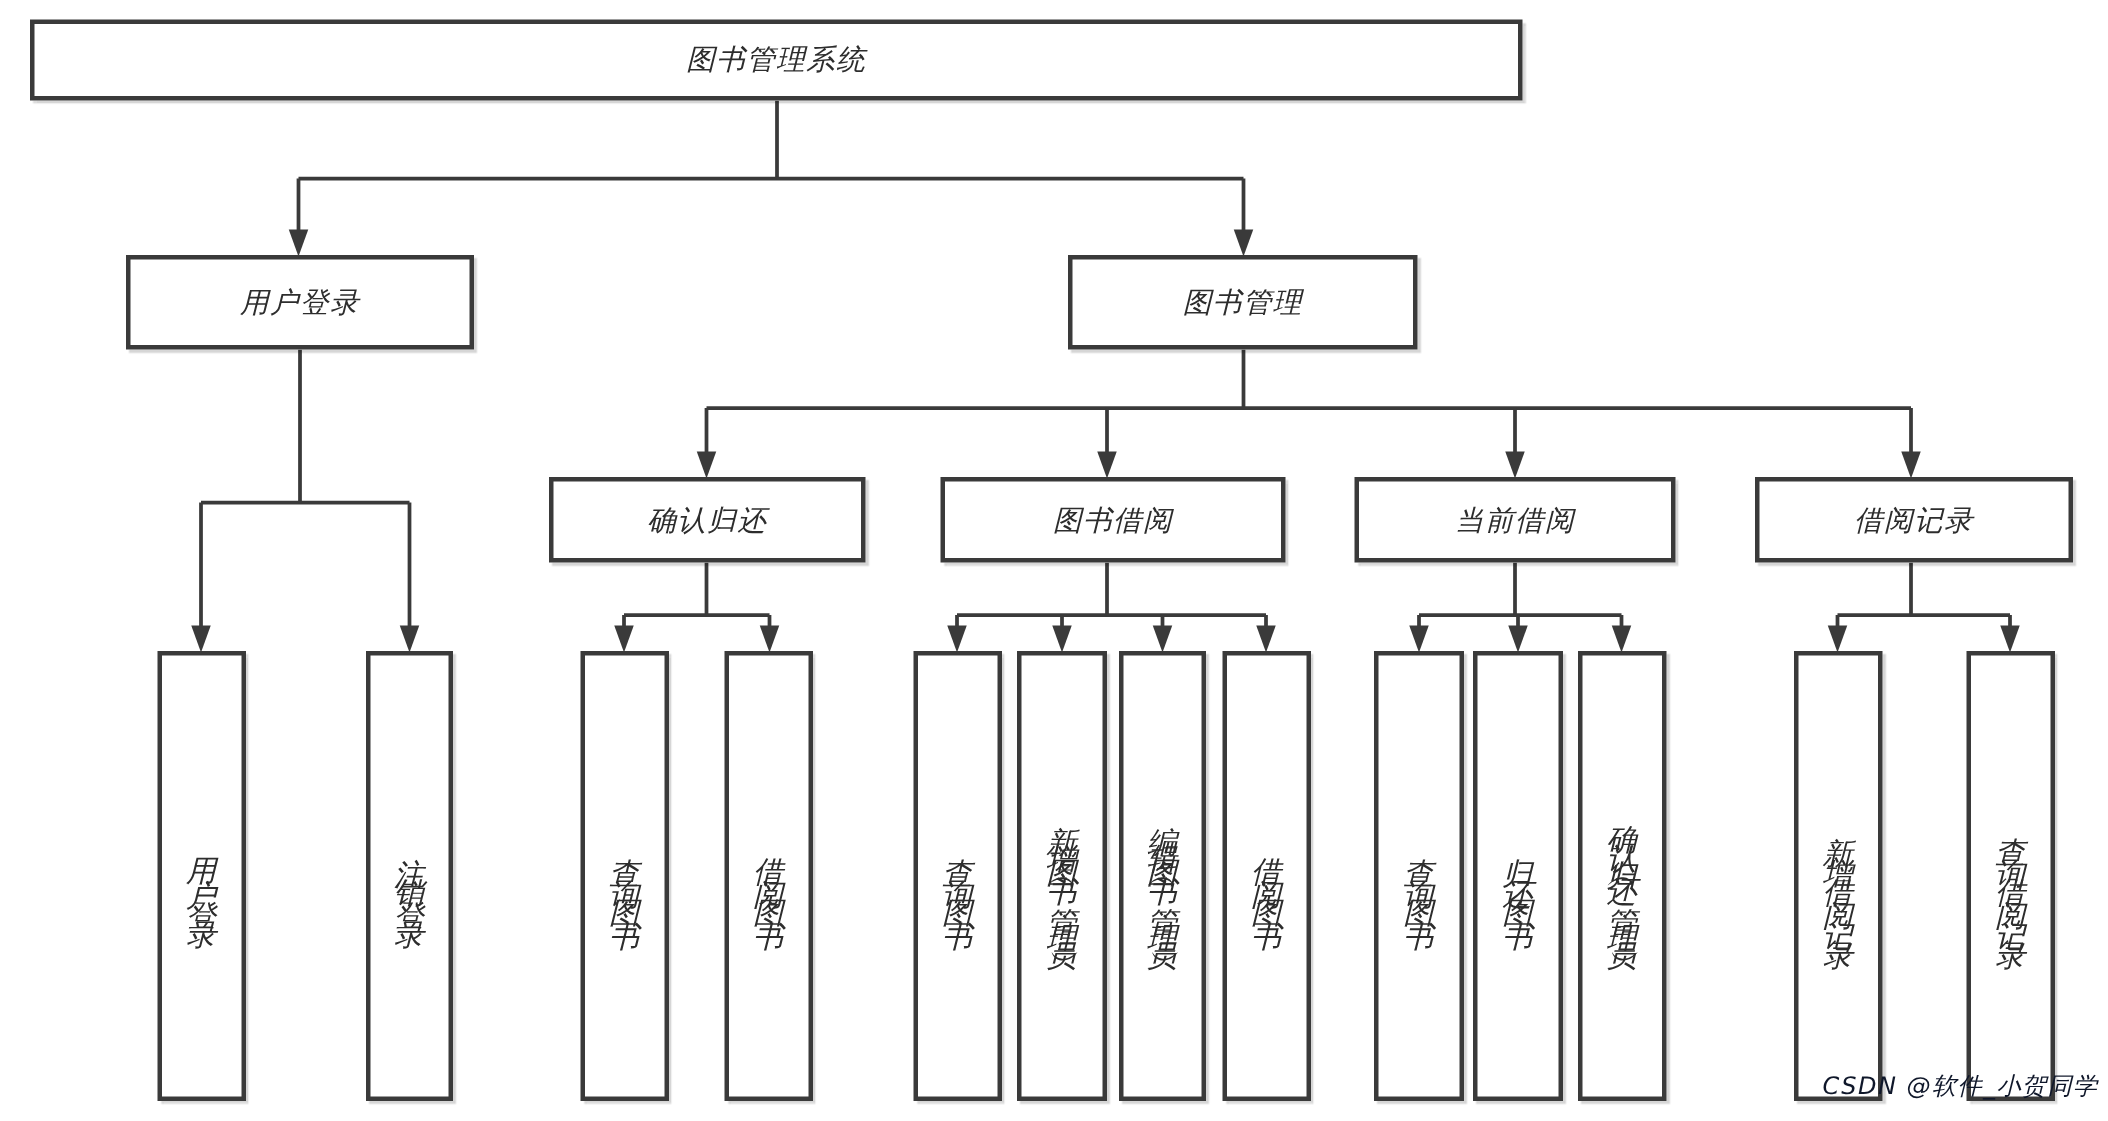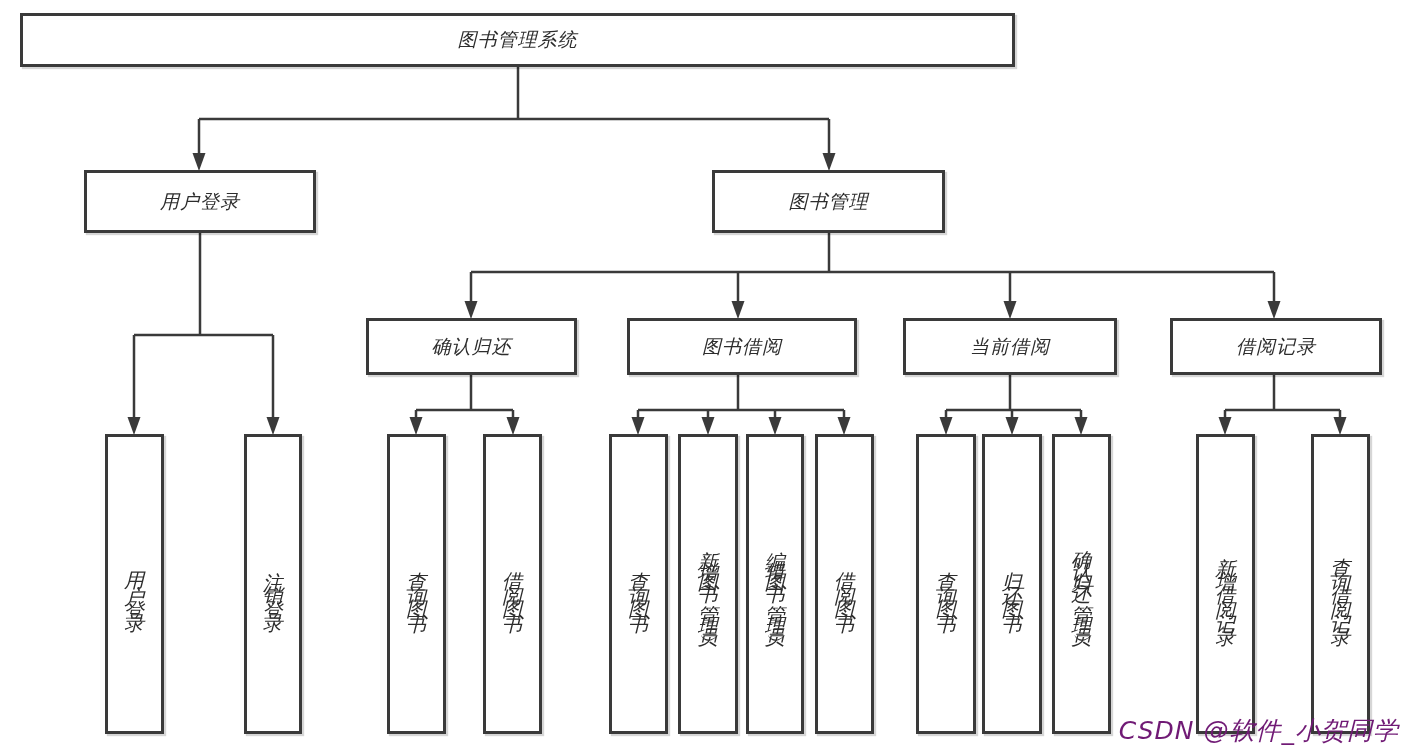--- a/index.html
+++ b/index.html
@@ -30,21 +30,21 @@
   #b-s3{left:903px;top:318px;width:214px;height:57px;}
   #b-s4{left:1170px;top:318px;width:212px;height:57px;}
   #l-1a{left:105px;width:59px;}  #l-1b{left:244px;width:58px;}
   #l-2a{left:387px;width:59px;}  #l-2b{left:483px;width:59px;}
   #l-3a{left:609px;width:59px;}  #l-3b{left:678px;width:60px;}
   #l-3c{left:746px;width:58px;}  #l-3d{left:815px;width:59px;}
   #l-4a{left:916px;width:60px;}  #l-4b{left:982px;width:60px;}
   #l-4c{left:1052px;width:59px;}
   #l-5a{left:1196px;width:59px;} #l-5b{left:1311px;width:59px;}
   .watermark{
-    position:absolute;right:6px;top:714px;font-size:25px;color:#701a75;
+    position:absolute;right:6px;top:714px;font-size:16px;color:#0f172a;
     letter-spacing:1px;white-space:nowrap;z-index:5;
   }
 </style>
 </head>
 <body>
 
 <div class="canvas">
 
   <svg class="wires" width="1405" height="747" viewBox="0 0 1405 747" xmlns="http://www.w3.org/2000/svg">
       <line x1="518" y1="67" x2="518" y2="119" stroke="#3a3a3a" stroke-width="2.5"></line>

